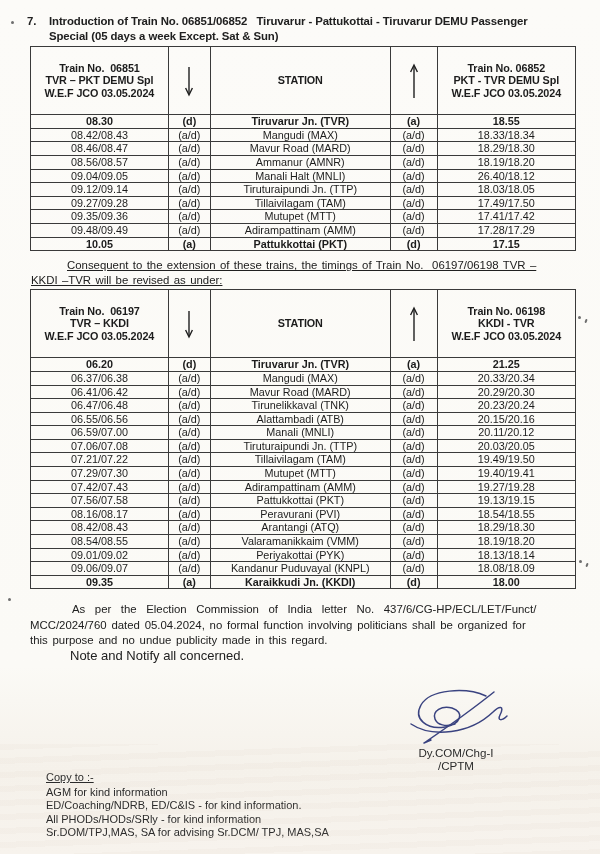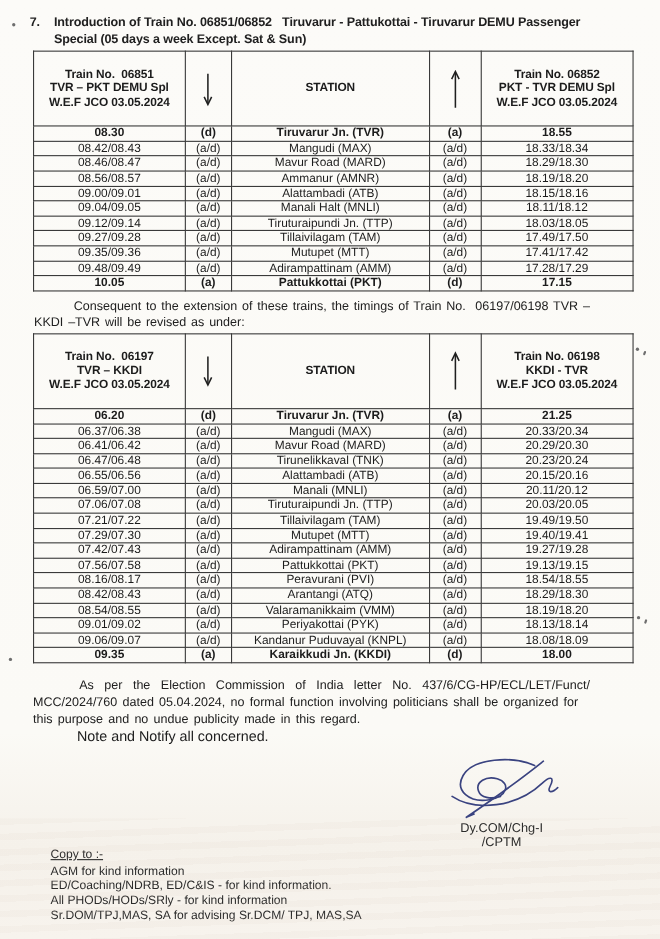--- a/index.html
+++ b/index.html
@@ -17,21 +17,21 @@
   table.tt{border-collapse:collapse;margin:2px 0 0 30px;width:546px;table-layout:fixed;
            font-size:10.8px;color:#1c1c1c;}
   table.tt,table.tt th,table.tt td{border:1px solid #3a3a3a;}
   table.tt{border-width:1.5px;border-radius:20px;}
   table.tt th{font-weight:bold;white-space:pre-line;line-height:12.6px;padding:2px 1px;
               text-align:center;vertical-align:middle;letter-spacing:-.1px;}
   table.tt td{height:12.6px;line-height:12.6px;padding:0 2px;text-align:center;
               white-space:nowrap;overflow:hidden;}
   tr.bold-row td{font-weight:bold;}
   .arrow-svg{display:block;margin:0 auto;}
-  .midp{margin:7px 22px 0 31px;font-size:11.4px;line-height:14.5px;white-space:pre;text-indent:36px;word-spacing:1.2px;}
+  .midp{margin:7px 22px 0 31px;font-size:11.4px;line-height:14.5px;white-space:pre;text-indent:36px;word-spacing:1.2px;text-decoration:underline;}
   .ecp{margin:13px 22px 0 30px;font-size:11.4px;line-height:15.5px;white-space:pre;text-indent:42px;word-spacing:1.6px;}
   .note{margin:0 0 0 70px;font-size:13px;line-height:14px;}
   .sig{position:absolute;top:686px;left:386px;width:140px;text-align:center;font-size:11.6px;line-height:13px;}
   .sig .scribble{display:block;margin:0 auto -2px 18px;}
   .copy{position:absolute;top:771px;left:46px;font-size:11px;line-height:13.2px;}
   .copy-head{text-decoration:underline;margin-bottom:2px;}
   .artifact{position:absolute;background:#6e6e6e;border-radius:50%;}
   .a1{left:11px;top:21px;width:3px;height:3px;}
   .a2{left:578px;top:316px;width:3px;height:3px;}
   .a3{left:585px;top:319px;width:2px;height:4px;border-radius:1px;transform:rotate(20deg);}
@@ -112,32 +112,25 @@
           <td>18.29/18.30</td>
         </tr>
         <tr>
           <td>08.56/08.57</td>
           <td>(a/d)</td>
           <td>Ammanur (AMNR)</td>
           <td>(a/d)</td>
           <td>18.19/18.20</td>
         </tr>
         <tr>
-          <td>09.00/09.01</td>
-          <td>(a/d)</td>
-          <td>Alattambadi (ATB)</td>
-          <td>(a/d)</td>
-          <td>18.15/18.16</td>
-        </tr>
-        <tr>
           <td>09.04/09.05</td>
           <td>(a/d)</td>
           <td>Manali Halt (MNLI)</td>
           <td>(a/d)</td>
-          <td>18.11/18.12</td>
+          <td>26.40/18.12</td>
         </tr>
         <tr>
           <td>09.12/09.14</td>
           <td>(a/d)</td>
           <td>Tiruturaipundi Jn. (TTP)</td>
           <td>(a/d)</td>
           <td>18.03/18.05</td>
         </tr>
         <tr>
           <td>09.27/09.28</td>

